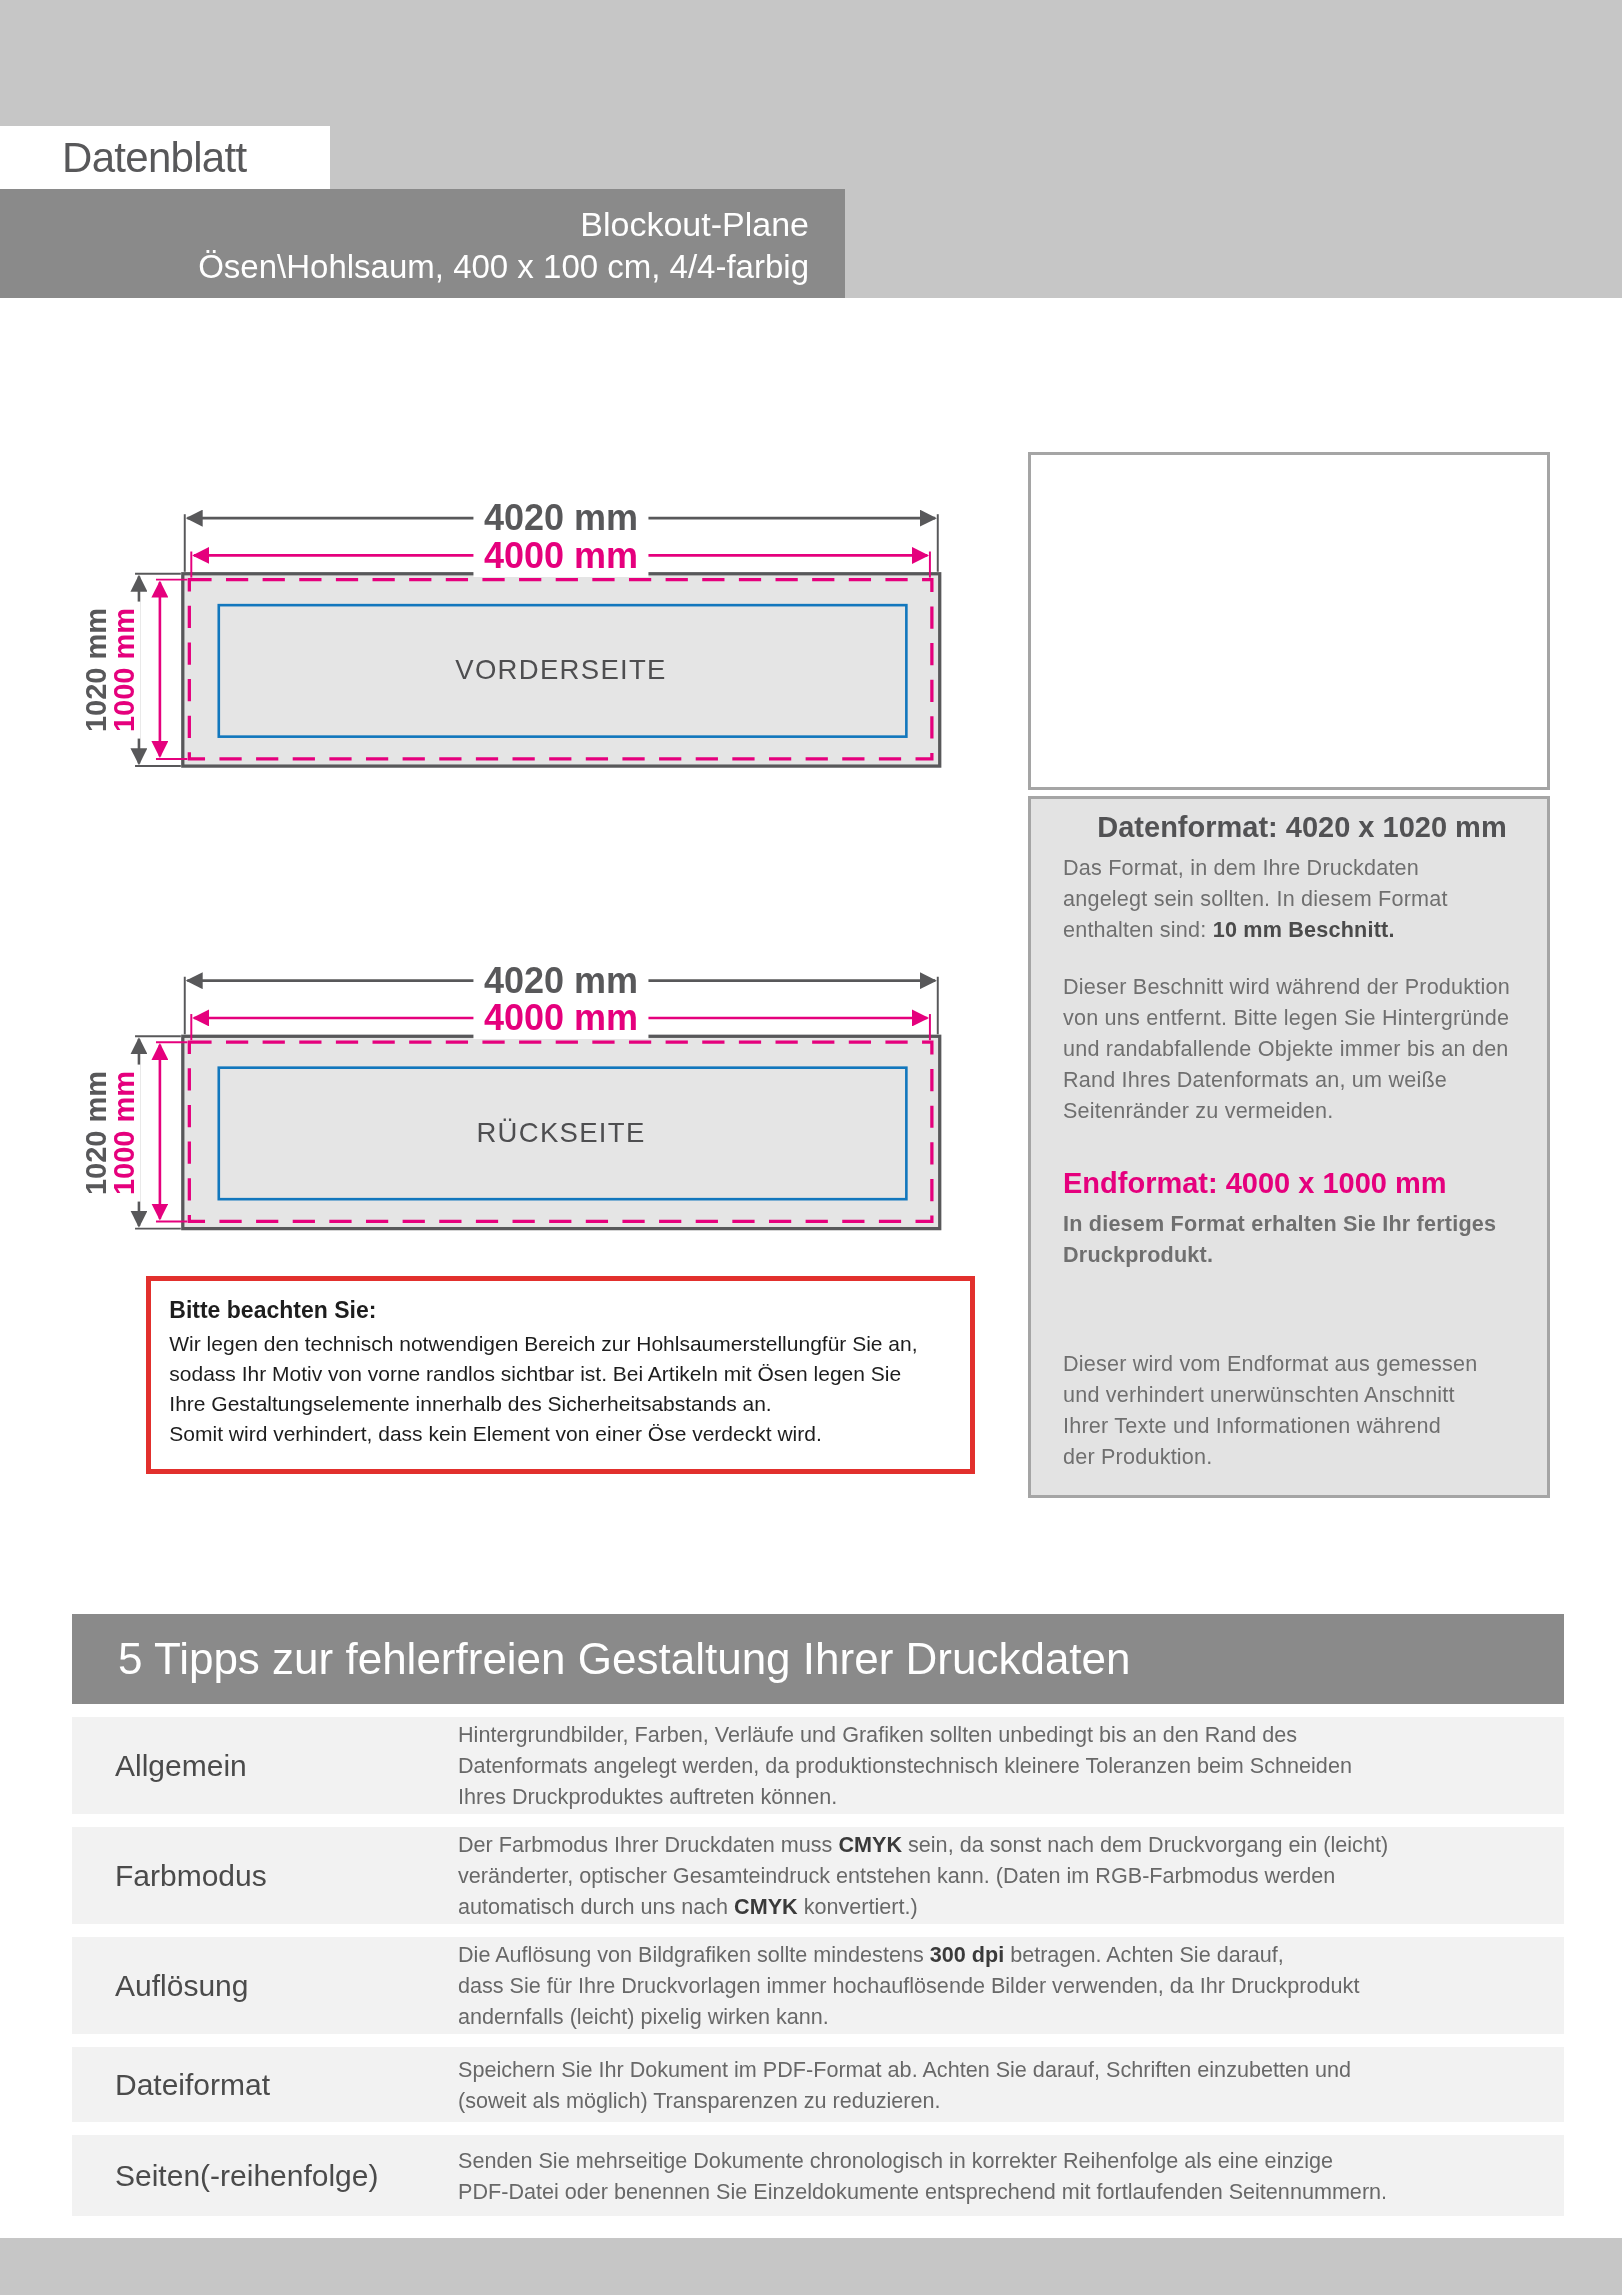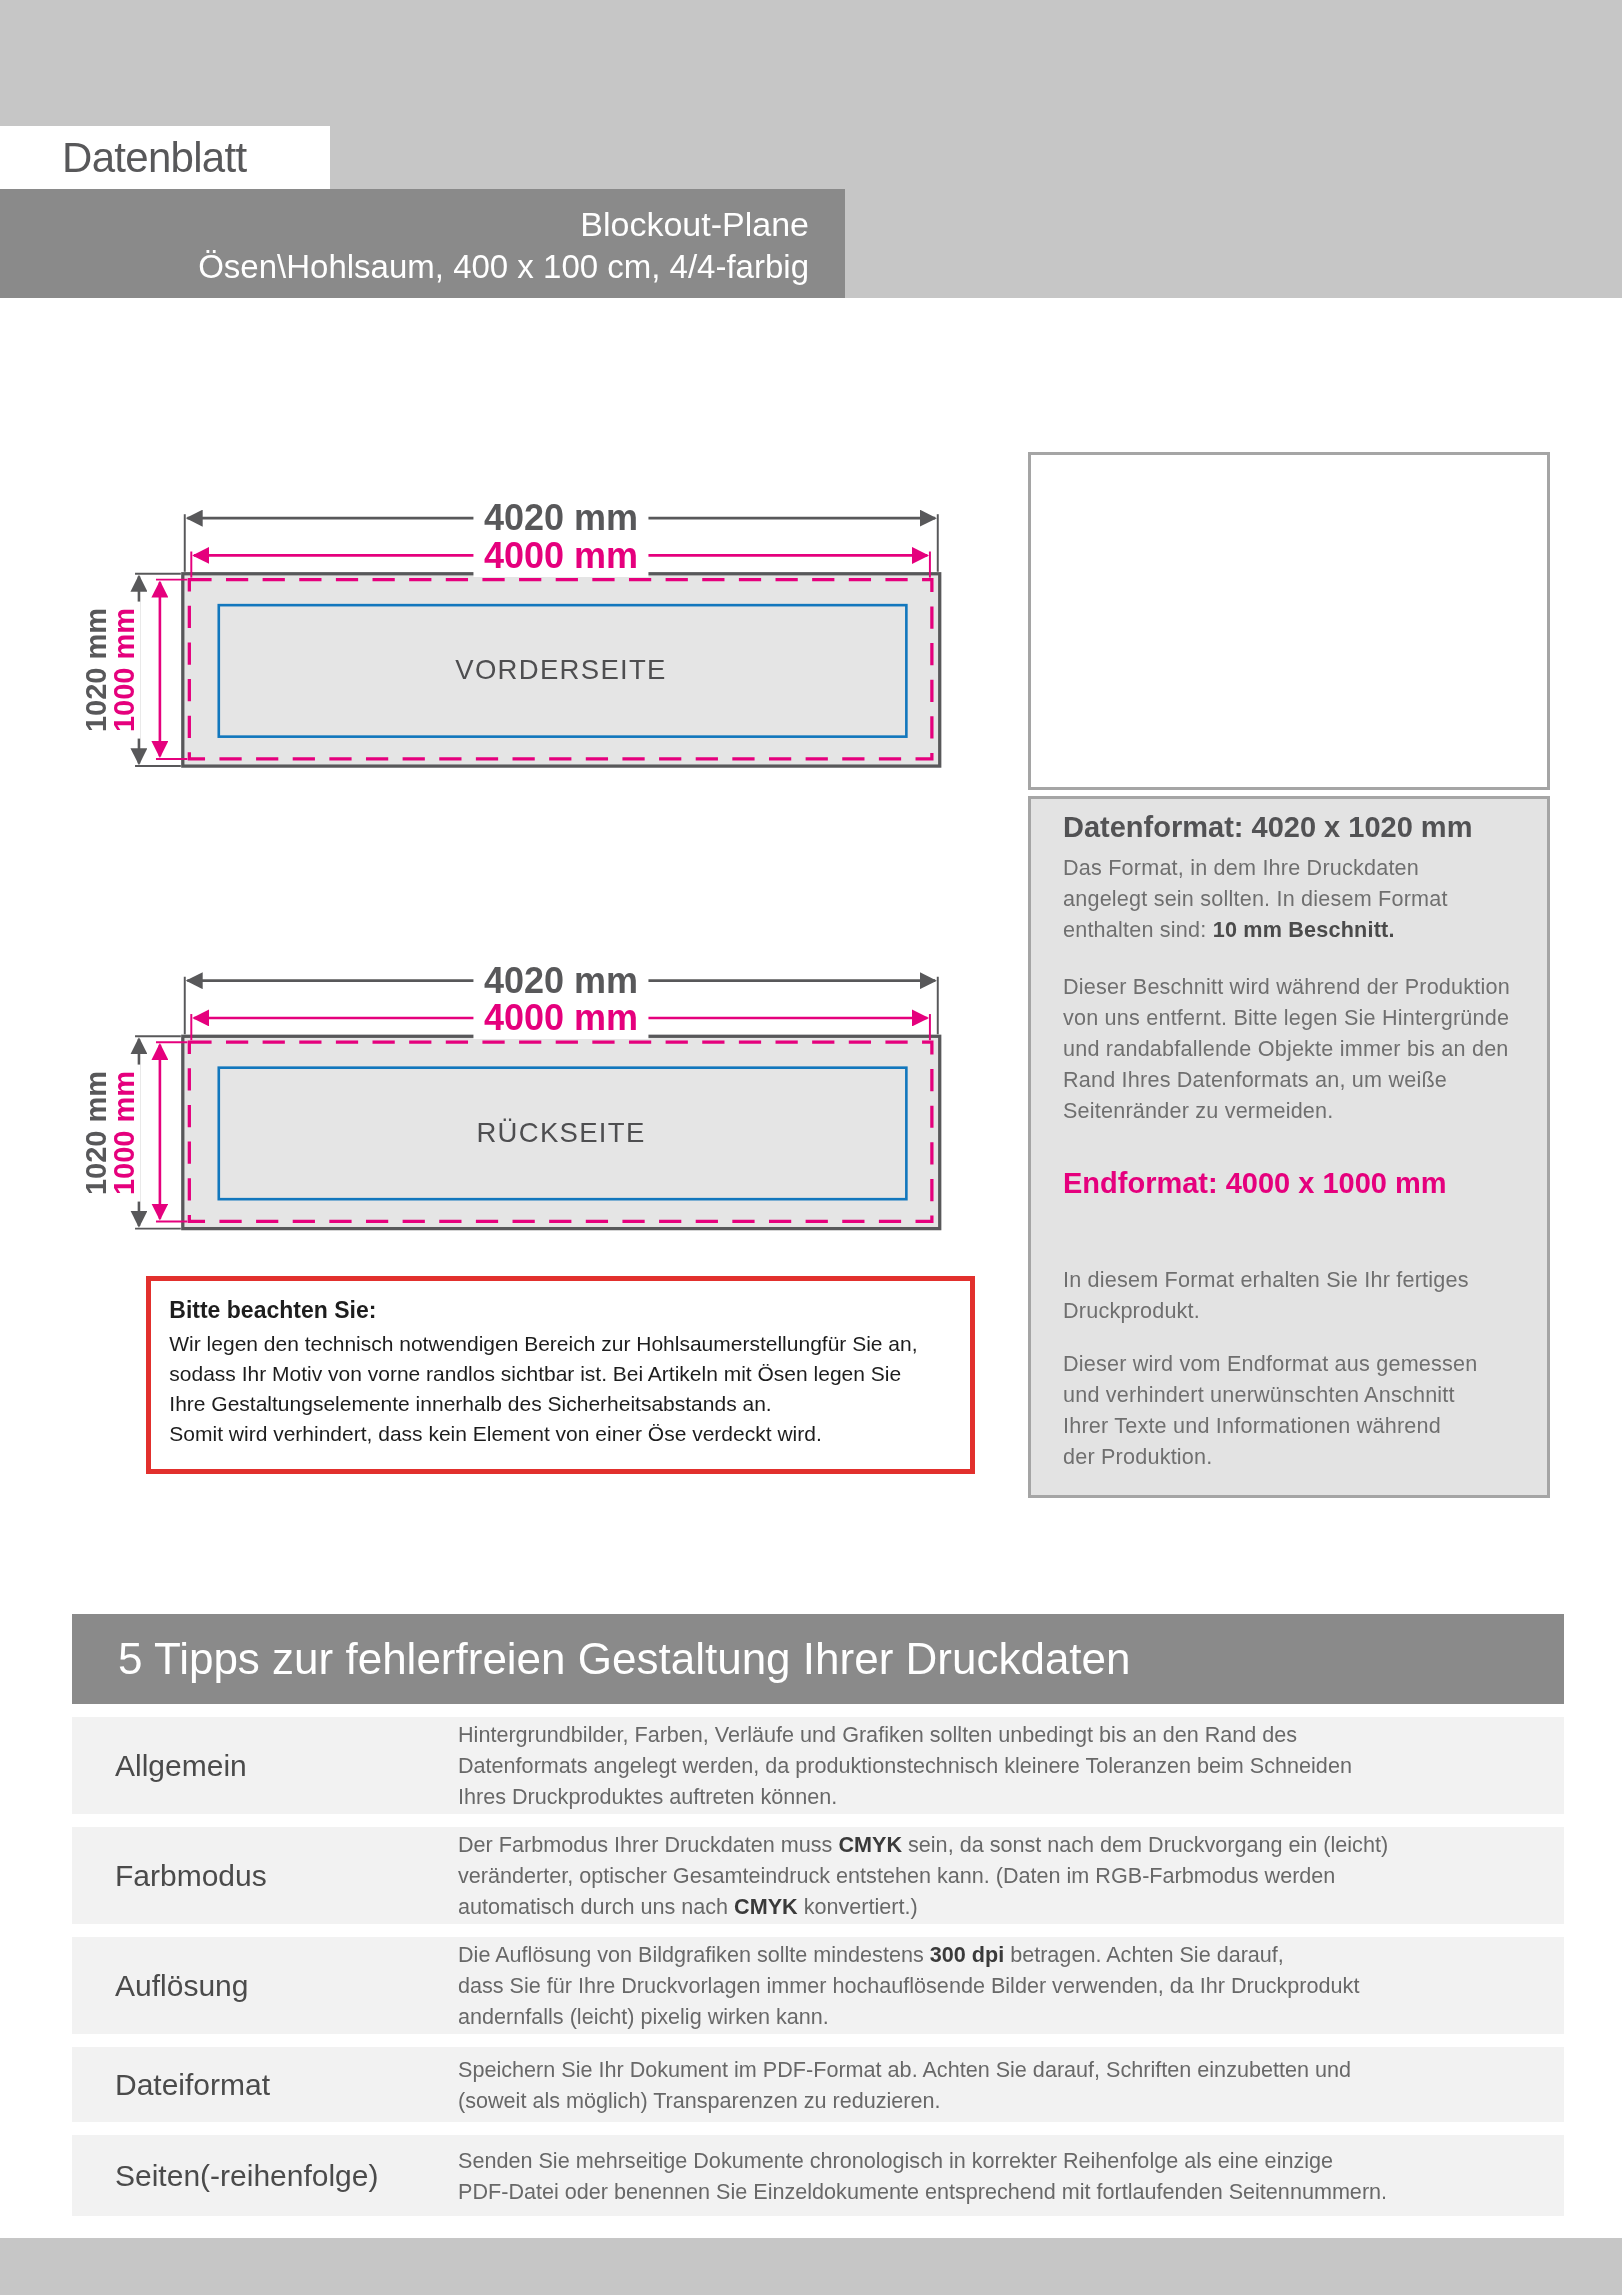--- a/index.html
+++ b/index.html
@@ -35,21 +35,21 @@
   .dim-label.rot { transform:translate(-50%,-50%) rotate(-90deg); font-size:29px; padding:0 6.5px; }
   .gray { color:#58585a; } .mag { color:#e5007d; } .blue { color:#1277bd; }
   .side-label { position:absolute; transform:translate(-50%,-50%); font-size:27.5px; color:#4e4e50; letter-spacing:1.3px; white-space:nowrap; }
 
   
   .illus-box { left:1028px; top:452px; width:522px; height:338px; background:#fff; border:3.3px solid #a5a5a5; }
   .info-panel { left:1028px; top:796px; width:522px; height:702px; background:#e3e3e3; border:3.3px solid #a5a5a5; }
   .ip-head { position:absolute; left:1063px; width:478px; font-size:29px; font-weight:bold; white-space:nowrap; }
   .ip-body { position:absolute; left:1063px; width:478px; font-size:21.6px; line-height:31px; color:#6f6f6f; letter-spacing:0.2px; white-space:nowrap; }
   .ip-body .b { font-weight:bold; color:#4a4a4a; }
-  .h-dark { color:#525254; }
+  .h-dark { color:#525254;text-align:center; }
 
   
   .notice { left:146px; top:1276px; width:829px; height:198px; background:#fff; border:5.2px solid #e2302d; padding:15.7px 18.3px; }
   .notice .title { font-size:23px; font-weight:bold; color:#1d1d1d; margin-bottom:5.2px; }
   .notice .body { font-size:21px; line-height:30px; color:#1d1d1d; white-space:nowrap; }
 
   
   .tips-band { left:72px; top:1614px; width:1492px; height:90px; background:#8a8a8a; }
   .tips-band .t { position:absolute; left:46px; top:0; line-height:90px; font-size:44px; color:#fff; white-space:nowrap;text-align:center; }
   .tips-rows { left:72px; top:1717px; width:1492px; }
@@ -146,21 +146,21 @@
   <div class="side-label" style="left:561px; top:1133px;">RÜCKSEITE</div>
 
   <div class="abs illus-box"></div>
   <div class="abs info-panel"></div>
 
   <div class="ip-head h-dark" style="top:811px;">Datenformat: 4020 x 1020 mm</div>
   <div class="ip-body" style="top:852px;"><span>Das Format, in dem Ihre Druckdaten</span><br><span>angelegt sein sollten. In diesem Format</span><br><span>enthalten sind: </span><span class="b">10 mm Beschnitt.</span></div>
   <div class="ip-body" style="top:971px;"><span>Dieser Beschnitt wird während der Produktion</span><br><span>von uns entfernt. Bitte legen Sie Hintergründe</span><br><span>und randabfallende Objekte immer bis an den</span><br><span>Rand Ihres Datenformats an, um weiße</span><br><span>Seitenränder zu vermeiden.</span></div>
 
   <div class="ip-head mag" style="top:1167px;">Endformat: 4000 x 1000 mm</div>
-  <div class="ip-body" style="top:1264px;"><span>In diesem Format erhalten Sie Ihr fertiges</span><br><span>Druckprodukt.</span></div>
+  <div class="ip-body" style="top:1208px;font-weight:bold;"><span>In diesem Format erhalten Sie Ihr fertiges</span><br><span>Druckprodukt.</span></div>
 
   <div class="ip-body" style="top:1348px;"><span>Dieser wird vom Endformat aus gemessen</span><br><span>und verhindert unerwünschten Anschnitt</span><br><span>Ihrer Texte und Informationen während</span><br><span>der Produktion.</span></div>
 
   <div class="abs notice">
     <div class="title">Bitte beachten Sie:</div>
     <div class="body"><span>Wir legen den technisch notwendigen Bereich zur Hohlsaumerstellungfür Sie an,</span><br><span>sodass Ihr Motiv von vorne randlos sichtbar ist. Bei Artikeln mit Ösen legen Sie</span><br><span>Ihre Gestaltungselemente innerhalb des Sicherheitsabstands an.</span><br><span>Somit wird verhindert, dass kein Element von einer Öse verdeckt wird.</span></div>
   </div>
 
   <div class="abs tips-band">
     <div class="t">5 Tipps zur fehlerfreien Gestaltung Ihrer Druckdaten</div>

